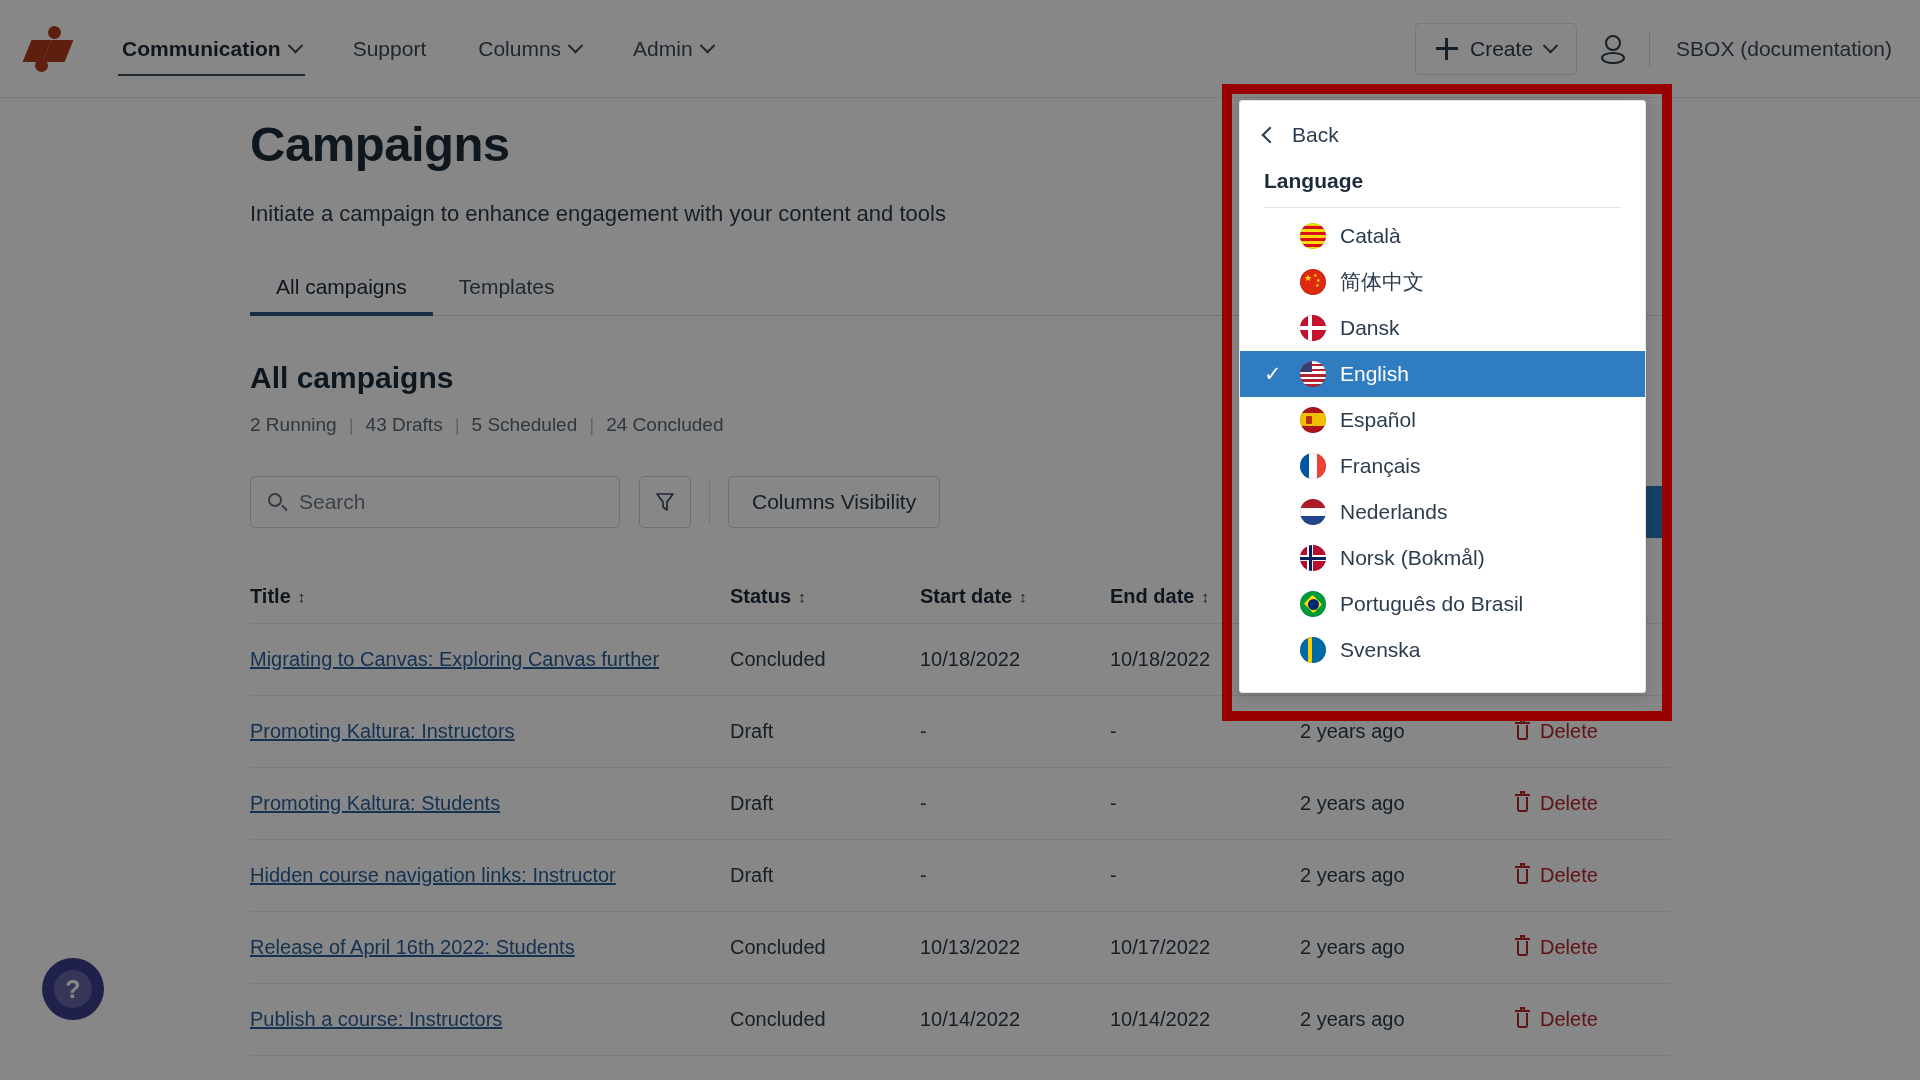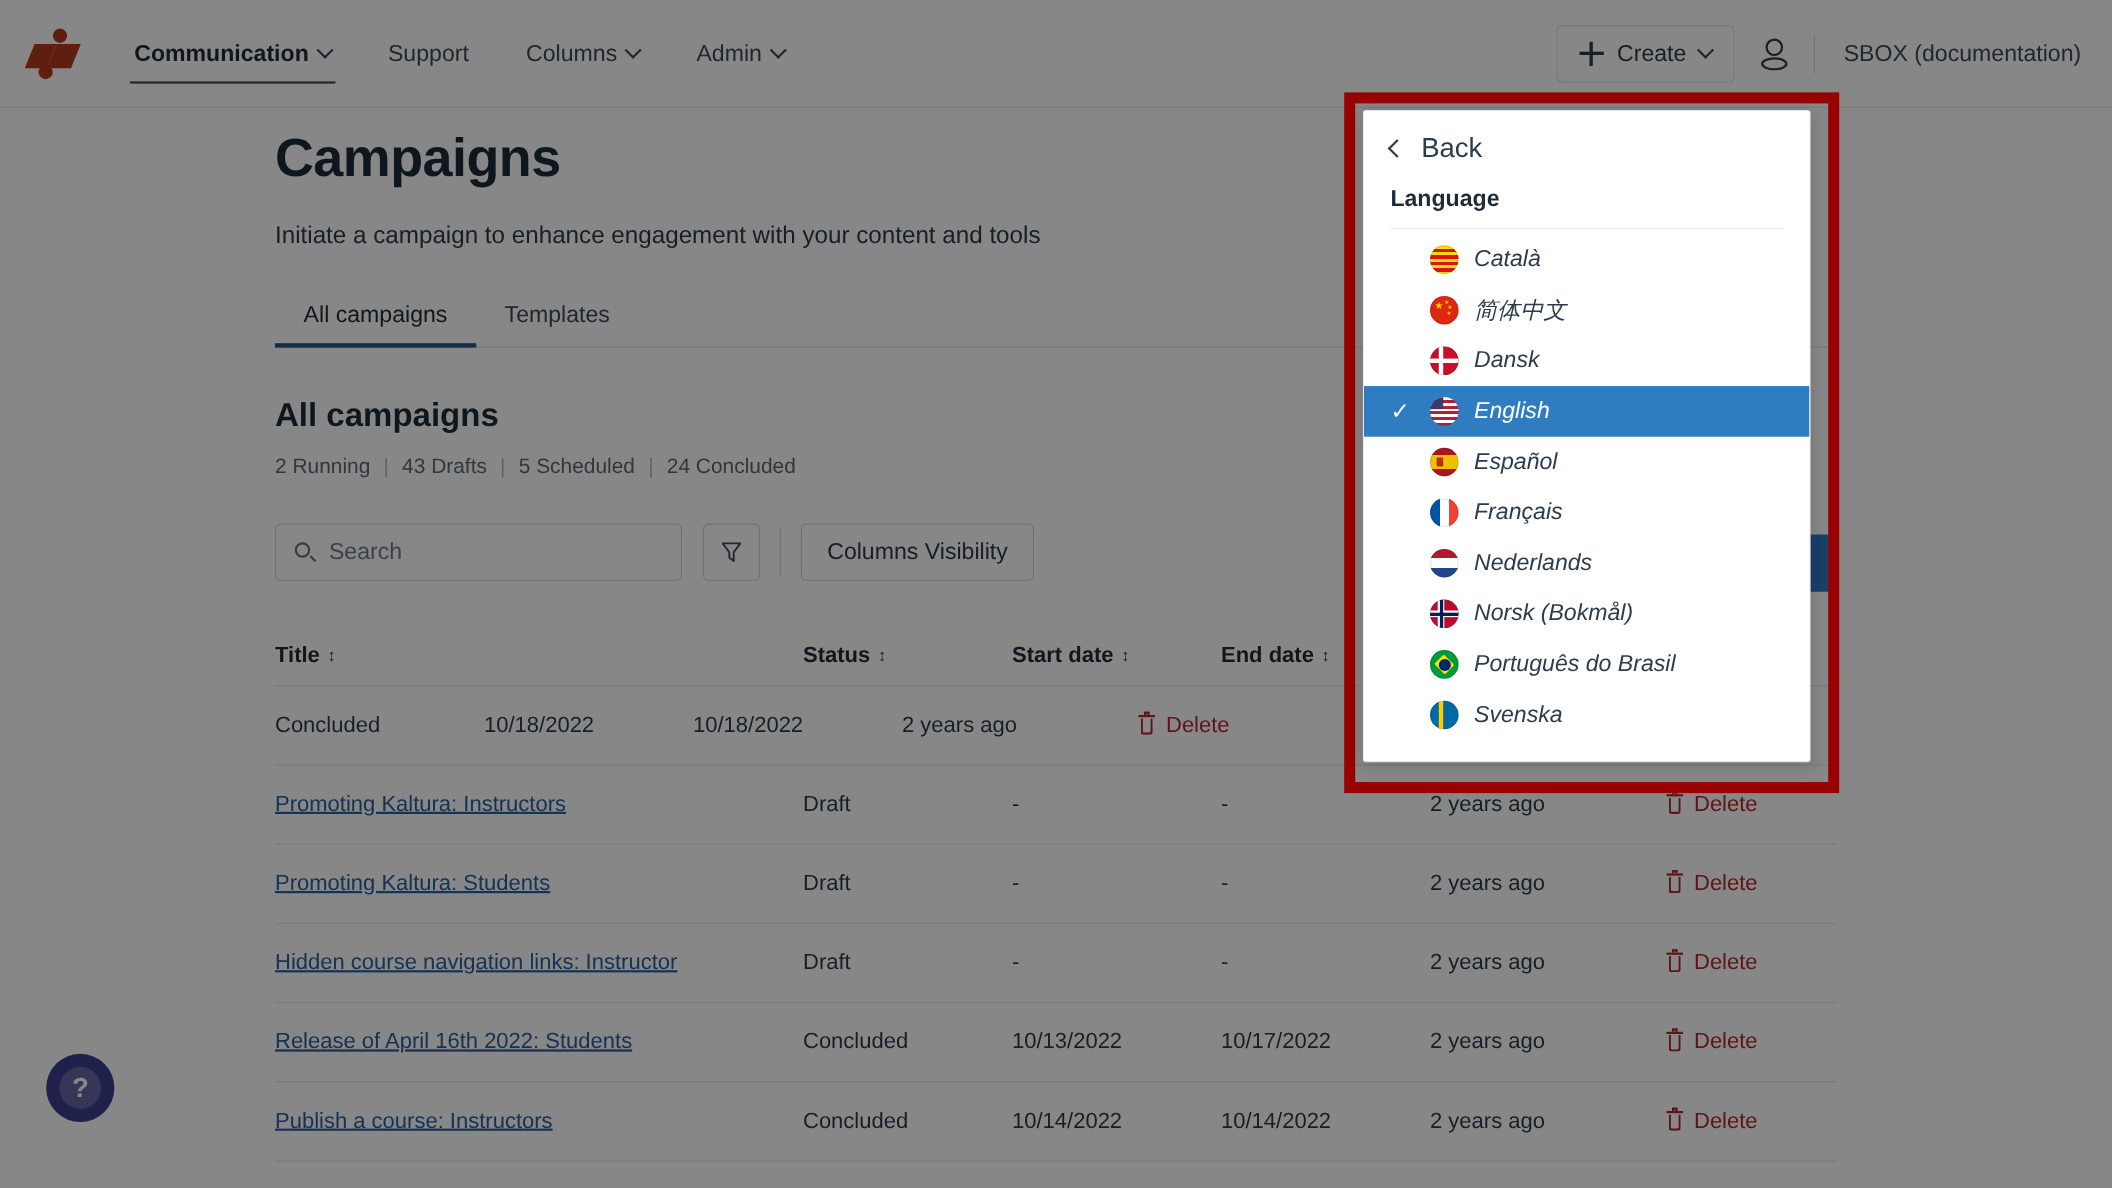--- a/index.html
+++ b/index.html
@@ -196,21 +196,21 @@
     background: #ffffff;
     border: 1px solid #e2e6ea;
     border-radius: 3px;
     box-shadow: 0 3px 14px rgba(0,0,0,0.17);
     z-index: 61;
     overflow: hidden;
   }
   #lang-back {
     display: flex; align-items: center; gap: 16px;
     height: 56px; padding: 0 24px; margin-top: 6px;
-    font-size: 25px; color: #2b3c4d; cursor: pointer;
+    font-size: 21px; color: #2b3c4d; cursor: pointer;
   }
   .chev-left {
     display: inline-block; width: 12px; height: 12px;
     border-left: 2.5px solid #2b3c4d; border-bottom: 2.5px solid #2b3c4d;
     transform: rotate(45deg);
   }
   #lang-heading {
     font-size: 21px; font-weight: bold; color: #1c2b3a;
     padding: 6px 24px 14px 24px;
   }
@@ -222,21 +222,21 @@
     font-size: 21px; color: #2b3c4d; cursor: pointer;
   }
   .lang-row.selected { background: #2f7cc0; color: #ffffff; }
   .lang-check { width: 36px; flex: 0 0 auto; font-size: 21px; color: #ffffff; }
   .lang-flag {
     width: 26px; height: 26px; border-radius: 50%;
     flex: 0 0 auto; margin-right: 14px;
     overflow: hidden; position: relative;
     box-shadow: inset 0 0 0 1px rgba(0,0,0,0.10);
   }
-  .lang-label { white-space: nowrap; font-style: italic; }
+  .lang-label { white-space: nowrap; }
 </style>
 </head>
 <body>
 
 <div id="page">
 
   <div id="topnav">
     <div id="logo">
       <div class="logo-mark">
         <span class="dot top"></span>
@@ -336,20 +336,21 @@
             </div>
             <div class="cell c-end">
               <span>End date</span>
               <span class="sortarrow">↕</span>
             </div>
             <div class="cell c-mod"></div>
             <div class="cell c-act"></div>
           </div>
         <div id="table-body">
             <div class="trow tbody-row">
+              <div class="cell c-title"><span class="title-link">Migrating to Canvas: Exploring Canvas further</span></div>
               <div class="cell c-status">Concluded</div>
               <div class="cell c-start">10/18/2022</div>
               <div class="cell c-end">10/18/2022</div>
               <div class="cell c-mod">2 years ago</div>
               <div class="cell c-act">
                 <span class="del">
                   <span class="trash">
                     <span class="knob"></span>
                     <span class="lid"></span>
                     <span class="can"></span>

